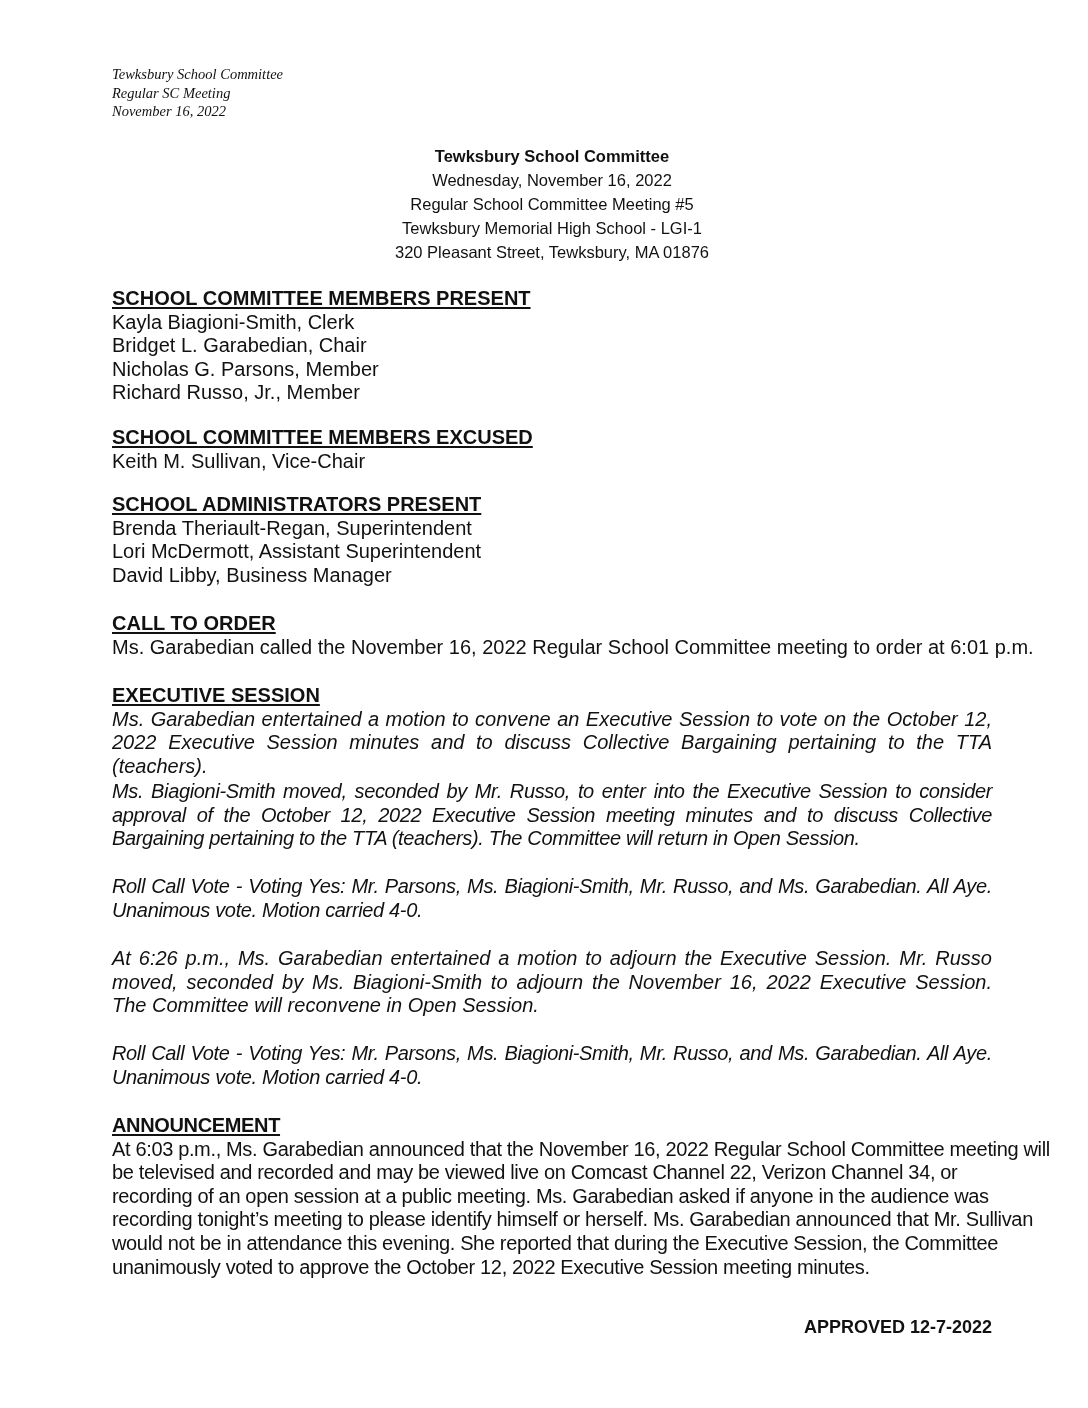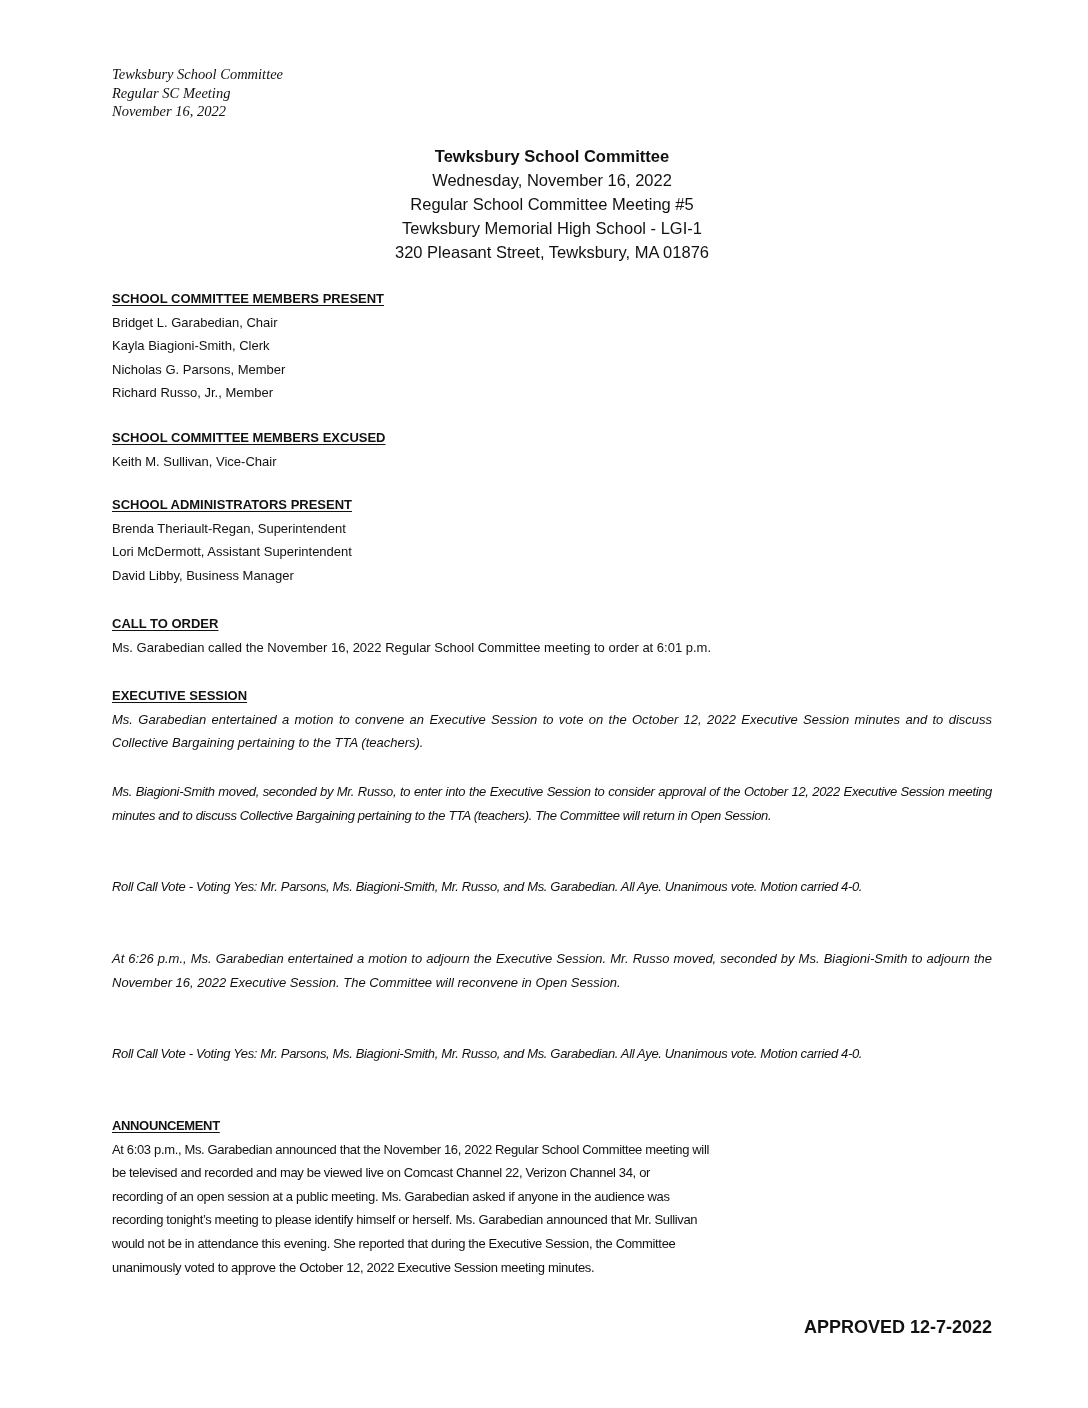--- a/index.html
+++ b/index.html
@@ -41,21 +41,21 @@
       text-align: center;
       font-size: 16.5px;
       line-height: 24px;
     }
     .title-block .bold { font-weight: bold; }
 
     .content {
       position: absolute;
       left: 112px;
       width: 880px;
-      font-size: 13px;
+      font-size: 20px;
       line-height: 23.6px;
     }
     .heading {
       font-weight: bold;
       text-decoration: underline;
       text-underline-offset: 2px;
       white-space: nowrap;
     }
     .line { white-space: nowrap; }
     .justify {
@@ -101,22 +101,22 @@
   <div class="title-block">
     <div class="bold">Tewksbury School Committee</div>
     <div>Wednesday, November 16, 2022</div>
     <div>Regular School Committee Meeting #5</div>
     <div>Tewksbury Memorial High School - LGI-1</div>
     <div>320 Pleasant Street, Tewksbury, MA 01876</div>
   </div>
 
   <div class="content" id="sec-present">
     <div class="heading">SCHOOL COMMITTEE MEMBERS PRESENT</div>
+    <div class="line" style="display: block;">Kayla Biagioni-Smith, Clerk</div>
     <div class="line" style="display: block;">Bridget L. Garabedian, Chair</div>
-    <div class="line" style="display: block;">Kayla Biagioni-Smith, Clerk</div>
     <div class="line" style="display: block;">Nicholas G. Parsons, Member</div>
     <div class="line" style="display: block;">Richard Russo, Jr., Member</div>
   </div>
 
   <div class="content" id="sec-excused">
     <div class="heading">SCHOOL COMMITTEE MEMBERS EXCUSED</div>
     <div class="line" style="display: block;">Keith M. Sullivan, Vice-Chair</div>
   </div>
 
   <div class="content" id="sec-admins">

